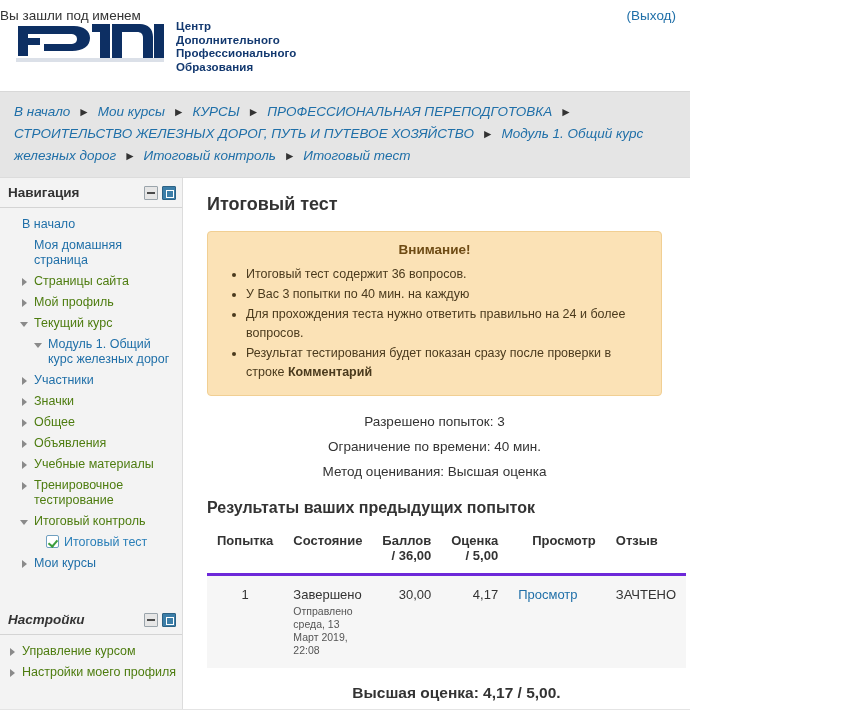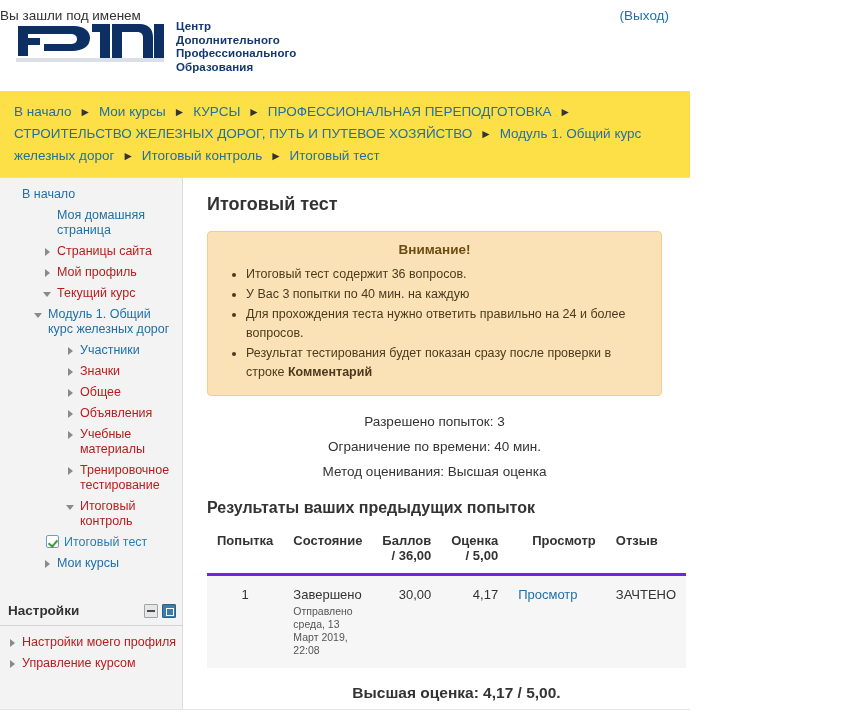--- a/index.html
+++ b/index.html
@@ -43,34 +43,35 @@
   }
   .login-note {
     position: absolute;
     left: 0; right: 0; top: 8px;
     text-align: left;
     font-size: 13.5px;
     color: #333;
   }
   .logout-link {
     position: absolute;
-    right: 21px; top: 8px;
+    right: 14px; top: 8px;
     font-size: 13.5px;
     color: #1f6fa8;
     text-decoration: none;
     cursor: pointer;
   }
 
   
   .breadcrumb {
-    background: #fde047;
+    background: #e5e5e5;
     border-bottom: 1px solid #dcdcdc;
     padding: 9px 14px 10px 14px;
     line-height: 21px;
     font-size: 13.5px;
+    font-style: italic;
   }
   .breadcrumb a {
     color: #1f6fa8;
     text-decoration: none;
     cursor: pointer;
   }
   .breadcrumb .sep {
     color: #333;
     margin: 0 4px;
     font-size: 12px;
@@ -167,46 +168,46 @@
     left: 0px; top: 3px;
     border-top: 5px solid #8a8a8a;
     border-left: 4px solid transparent;
     border-right: 4px solid transparent;
   }
   .twisty.none::before { content: none; }
   .nav-item .lbl {
     font-size: 12.5px;
     color: #1f6fa8;
   }
-  .nav-item .lbl.dark { color: #b91c1c; }
+  .nav-item .lbl.dark { color: #4d7c0f; }
   .nav-item .lbl.active { color: #2a7fb8; font-weight: normal; }
   .lvl1 { padding-left: 8px; }
-  .lvl2 { padding-left: 7px; margin-left: 36px; }
+  .lvl2 { padding-left: 20px; }
   .lvl3 { padding-left: 34px; }
-  .lvl4 { padding-left: 66px; }
+  .lvl4 { padding-left: 20px; }
   .quiz-icon {
     display: inline-block;
     width: 13px; height: 13px;
     border: 1px solid #6f9fc0;
     background: #ffffff;
     margin-right: 5px;
     vertical-align: -2px;
     position: relative;
     border-radius: 2px;
   }
   .quiz-icon::after {
     content: "";
     position: absolute;
     left: 3px; top: 2px;
     width: 4px; height: 7px;
     border-right: 2px solid #3c9e3c;
     border-bottom: 2px solid #3c9e3c;
     transform: rotate(40deg);
   }
-  .settings-block { margin-top: 18px; }
+  .settings-block { margin-top: 27px; font-style: italic; }
 
   
   h1.page-title {
     font-size: 18px;
     font-weight: bold;
     color: #333;
     margin: 2px 0 16px 0;
   }
   .notice {
     background: #fbe2b6;
@@ -363,20 +364,25 @@
     <span class="sep">►</span>
     <a>Итоговый контроль</a>
     <span class="sep">►</span>
     <span class="current">Итоговый тест</span>
   </div>
 
   <div class="body-wrap">
 
     <div class="sidebar">
 
+      <div class="block-head">
+        <div class="block-title">Навигация</div>
+        <div class="blk-btn minus"></div>
+        <div class="blk-btn dock"></div>
+      </div>
 
       <div class="nav-list">
         <div class="nav-item lvl1">
           <span class="twisty none"></span>
           <span class="lbl">В начало</span>
         </div>
         <div class="nav-item lvl2">
           <span class="twisty none"></span>
           <span class="lbl">Моя домашняя страница</span>
         </div>
@@ -435,25 +441,25 @@
       </div>
 
       <div class="block-head settings-block">
         <div class="block-title">Настройки</div>
         <div class="blk-btn minus"></div>
         <div class="blk-btn dock"></div>
       </div>
       <div class="nav-list">
         <div class="nav-item lvl1">
           <span class="twisty right"></span>
+          <span class="lbl dark">Управление курсом</span>
+        </div>
+        <div class="nav-item lvl1">
+          <span class="twisty right"></span>
           <span class="lbl dark">Настройки моего профиля</span>
-        </div>
-        <div class="nav-item lvl1">
-          <span class="twisty right"></span>
-          <span class="lbl dark">Управление курсом</span>
         </div>
       </div>
     </div>
 
     <div class="content">
 
       <h1 class="page-title">Итоговый тест</h1>
 
       <div class="notice">
         <div class="notice-title">Внимание!</div>

